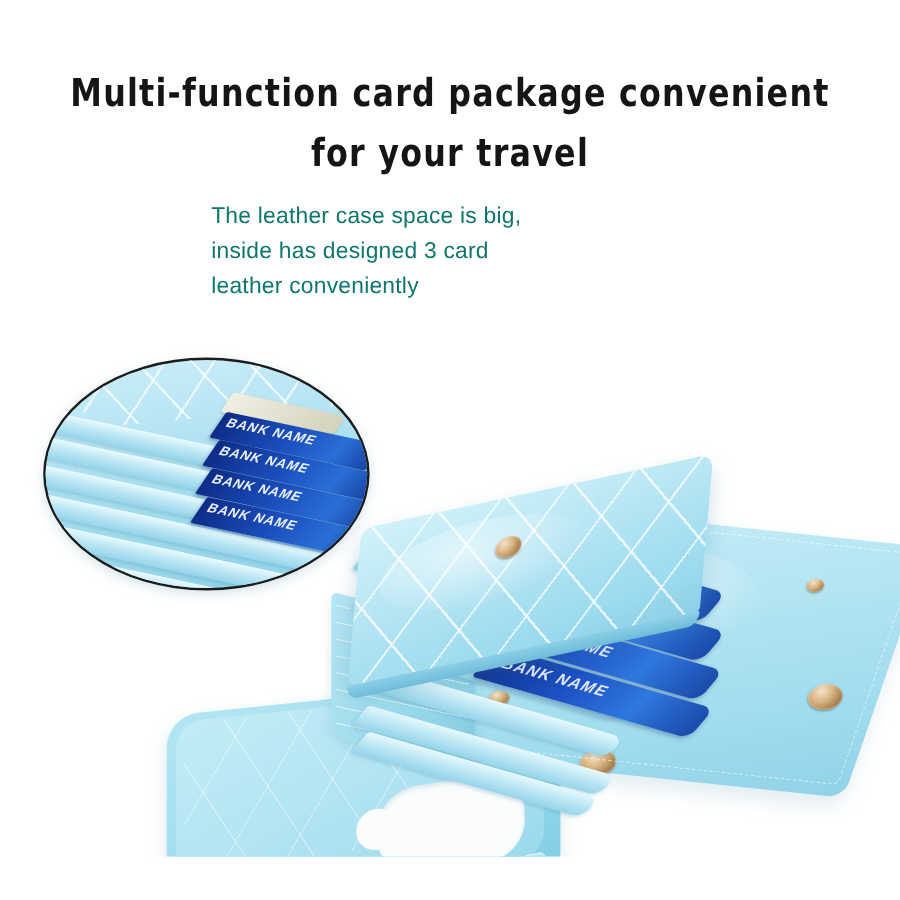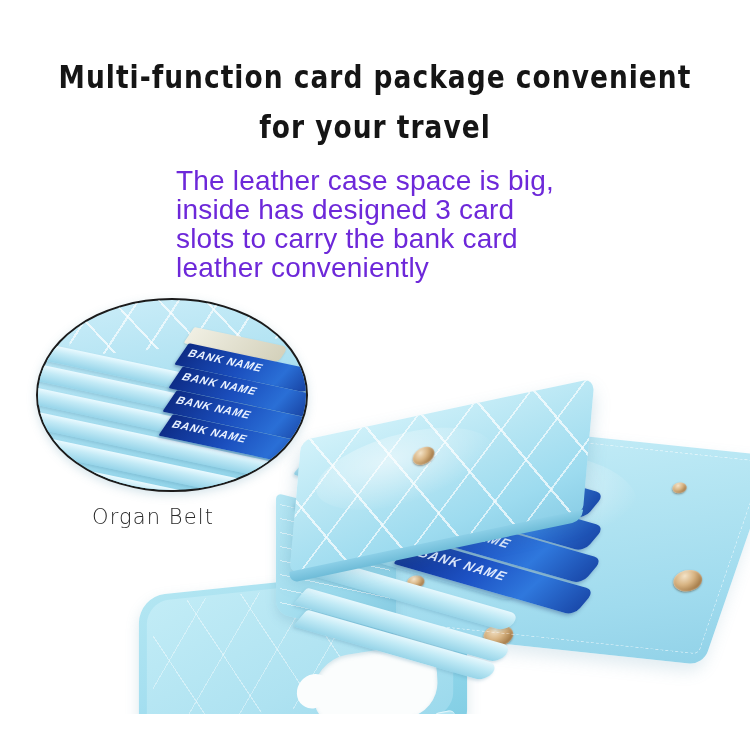--- a/index.html
+++ b/index.html
@@ -34,24 +34,24 @@
     transform-origin: 50% 0;
   }
   .headline .hl-line { display: block; white-space: nowrap; }
 
   
   .body-copy {
     position: absolute;
     left: 176px;
     top: 166px;
     width: 420px;
-    color: #6d28d9;
+    color: #0f766e;
     font-family: "Liberation Sans", sans-serif;
     font-weight: 400;
-    font-size: 28px;
+    font-size: 19px;
     line-height: 29px;
     letter-spacing: 0.2px;
   }
   .body-copy .bc-line { display: block; white-space: nowrap; }
 
   
   .caption {
     position: absolute;
     left: 92px;
     top: 505px;
@@ -337,21 +337,20 @@
 <div id="page">
 
   <div class="headline">
     <span class="hl-line">Multi-function card package convenient</span>
     <span class="hl-line">for your travel</span>
   </div>
 
   <div class="body-copy">
     <span class="bc-line">The leather case space is big,</span>
     <span class="bc-line">inside has designed 3 card</span>
-    <span class="bc-line">slots to carry the bank card</span>
     <span class="bc-line">leather conveniently</span>
   </div>
 
   <div class="photo-stage">
 
     <div class="phone-case">
       <div class="case-quilt"></div>
       <div class="camera-cut"></div>
       <div class="case-btn b1"></div>
       <div class="case-btn b2"></div>
@@ -428,15 +427,14 @@
 
     <div class="inset-fold" style="top:134px; width:252px; transform: rotate(12deg) skewX(-22deg);"></div>
     <div class="inset-card" style="left:126px; top:128px; width:146px; transform: rotate(12deg) skewX(-22deg);">
       <span class="bank-label">BANK NAME</span>
     </div>
 
     <div class="inset-fold" style="top:158px; width:240px; transform: rotate(12deg) skewX(-22deg);"></div>
     <div class="inset-fold" style="top:178px; width:220px; transform: rotate(12deg) skewX(-22deg);"></div>
   </div>
 
-  <div class="caption">Organ Belt</div>
 
 </div>
 
 </body></html>

